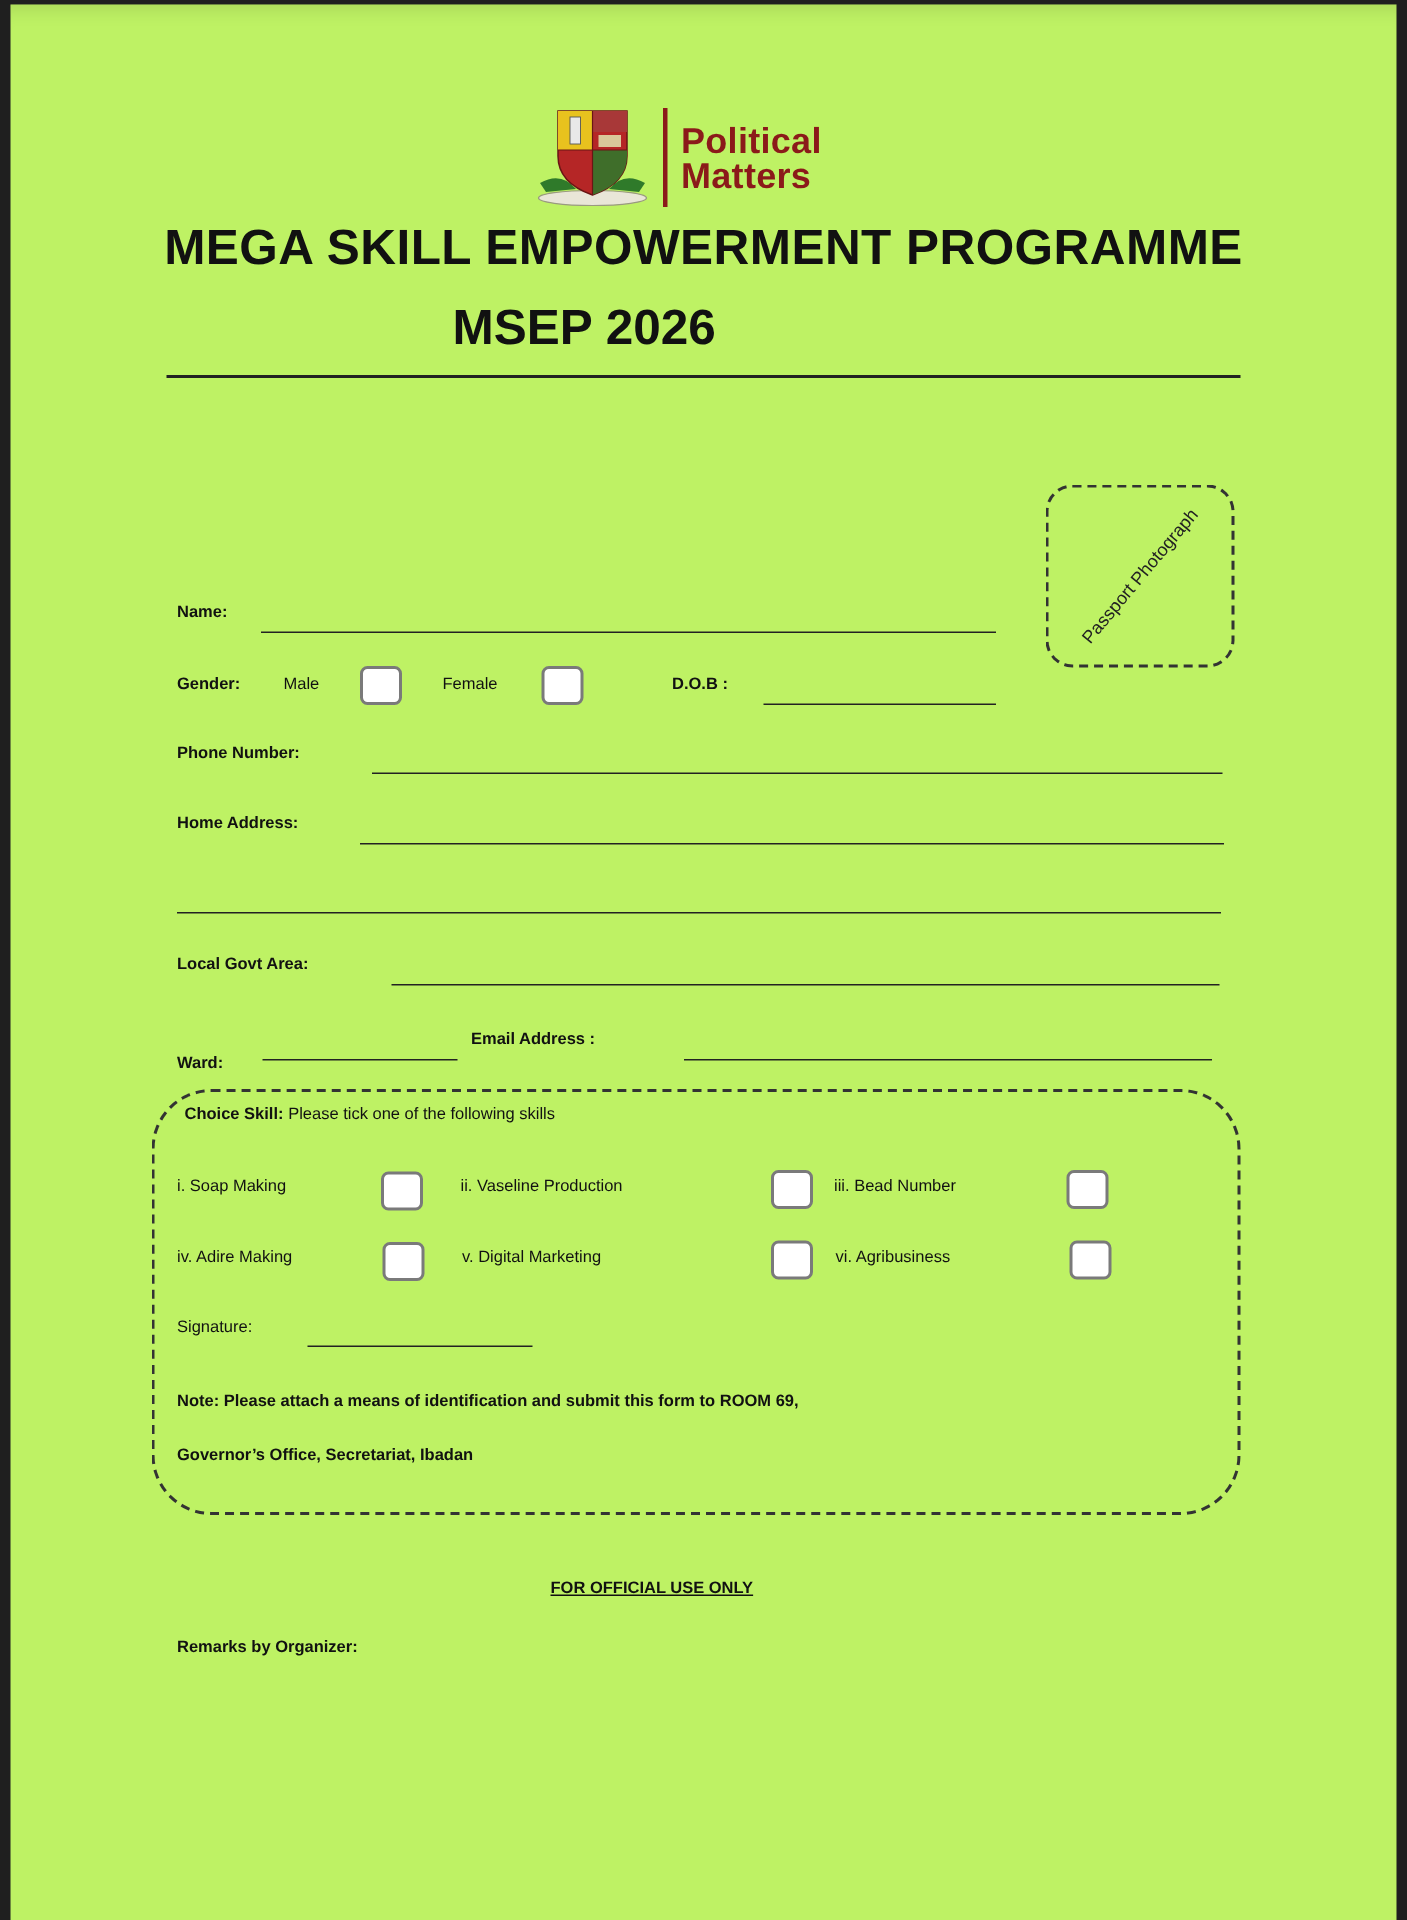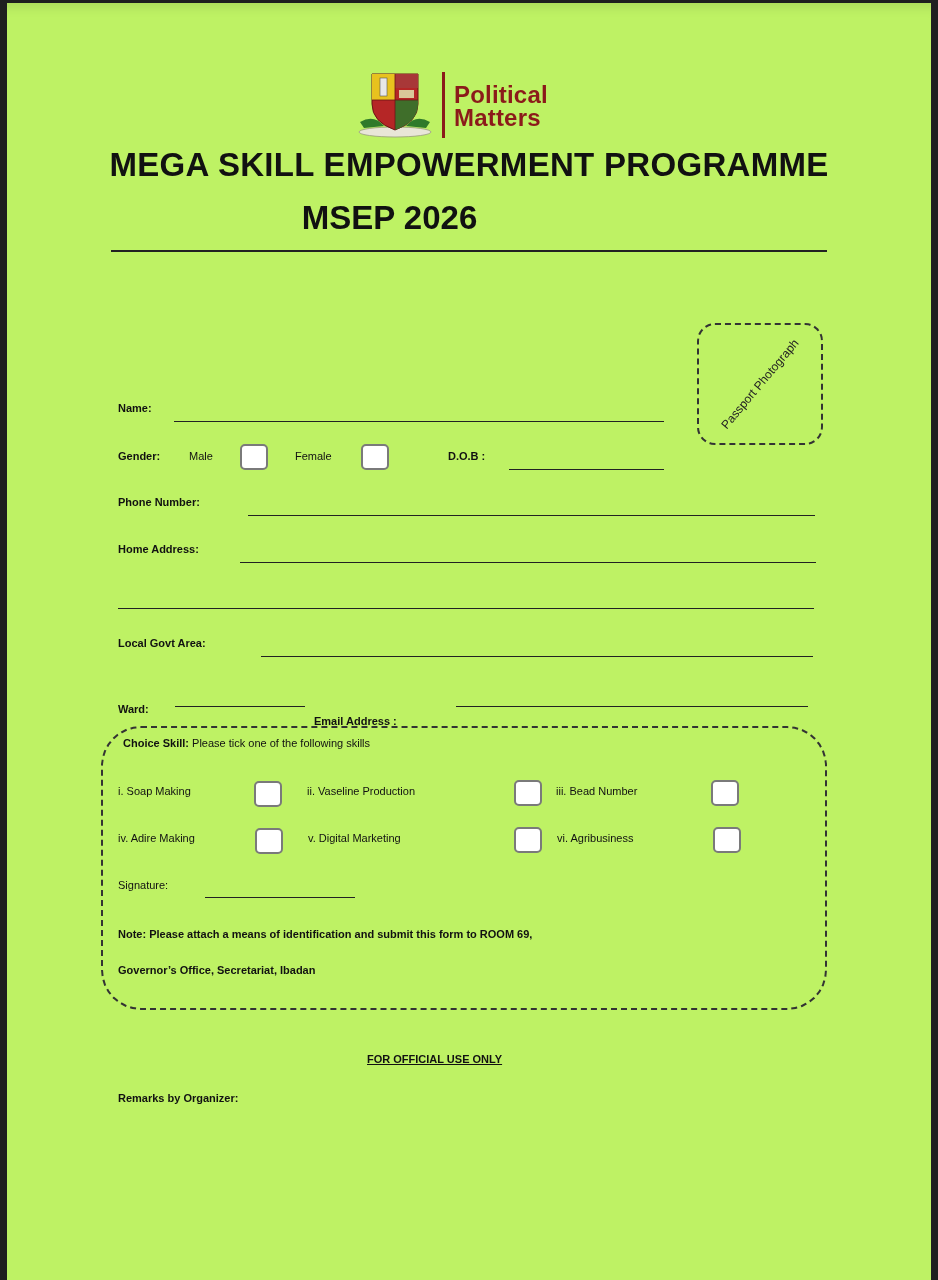--- a/index.html
+++ b/index.html
@@ -98,21 +98,21 @@
 
   <div class="abs lbl b" style="left:111px; top:540px;">Home Address:</div>
   <div class="line" style="left:233px; top:559px; width:576px;"></div>
   <div class="line" style="left:111px; top:605px; width:696px;"></div>
 
   <div class="abs lbl b" style="left:111px; top:634px;">Local Govt Area:</div>
   <div class="line" style="left:254px; top:653px; width:552px;"></div>
 
   <div class="abs lbl b" style="left:111px; top:684px;margin-top:16px;">Ward:</div>
   <div class="line" style="left:168px; top:703px; width:130px;"></div>
-  <div class="abs lbl b" style="left:307px; top:684px;margin-top:28px;">Email Address :</div>
+  <div class="abs lbl b" style="left:307px; top:684px;">Email Address :</div>
   <div class="line" style="left:449px; top:703px; width:352px;"></div>
 
   <div class="abs choice-box"></div>
   <div class="abs lbl" style="left:116px; top:734px;">
     <span class="b">Choice Skill:</span>
     <span>Please tick one of the following skills</span>
   </div>
 
   <div class="abs lbl" style="left:111px; top:782px;">i.  Soap Making</div>
   <div class="chk" style="left:247px; top:778px;"></div>

